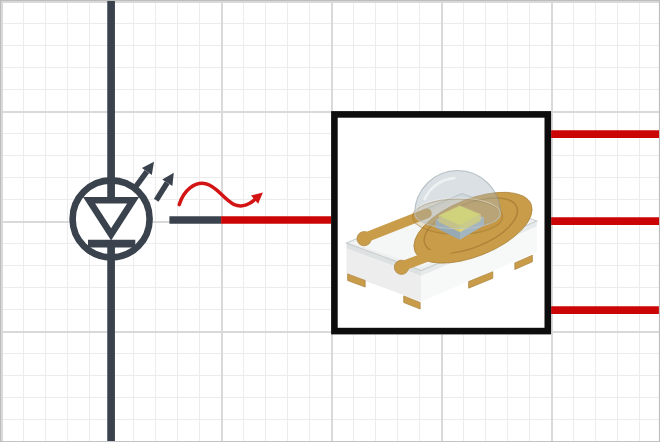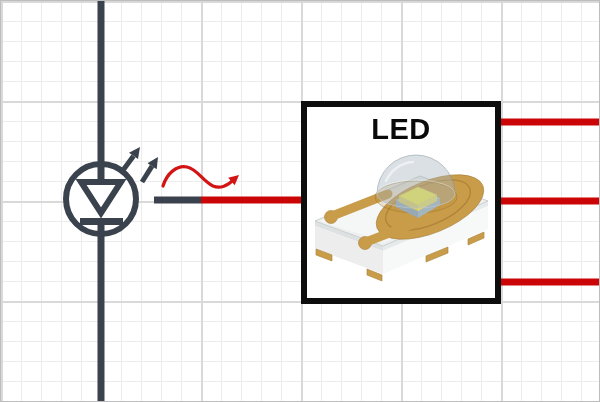--- a/index.html
+++ b/index.html
@@ -69,21 +69,20 @@
     <line class="rd" x1="497" y1="200" x2="600" y2="200"></line>
     <line class="rd" x1="497" y1="281" x2="600" y2="281"></line>
 
     <g>
       <path class="sq" d="M 162 185 C 166 172 176 164 186 166 C 196 168 202 180 212 185 C 219 188 227 185 233 178"></path>
       <polygon class="sqf" points="238,174 233.7,184.3 227.2,176.7"></polygon>
     </g>
   </svg>
 
   <div class="led-box">
-    <div class="led-title">LED</div>
 
     <svg class="illus" width="182" height="152" viewBox="0 0 182 152">
 
       <polygon points="5,78 73,103 73,108 5,83" fill="#dde1e2"></polygon>
       <polygon points="73,103 178,58 178,63 73,108" fill="#e6eaea"></polygon>
       <polygon points="5,83 73,108 73,131 5,106" fill="#ededed"></polygon>
       <polygon points="73,108 178,63 178,86 73,131" fill="#f7f8f8"></polygon>
 
       <polygon class="goldf" points="6,106 22,112 22,118 6,112"></polygon>
       <polygon class="goldf" points="57,126 72,132 72,138 57,132"></polygon>

